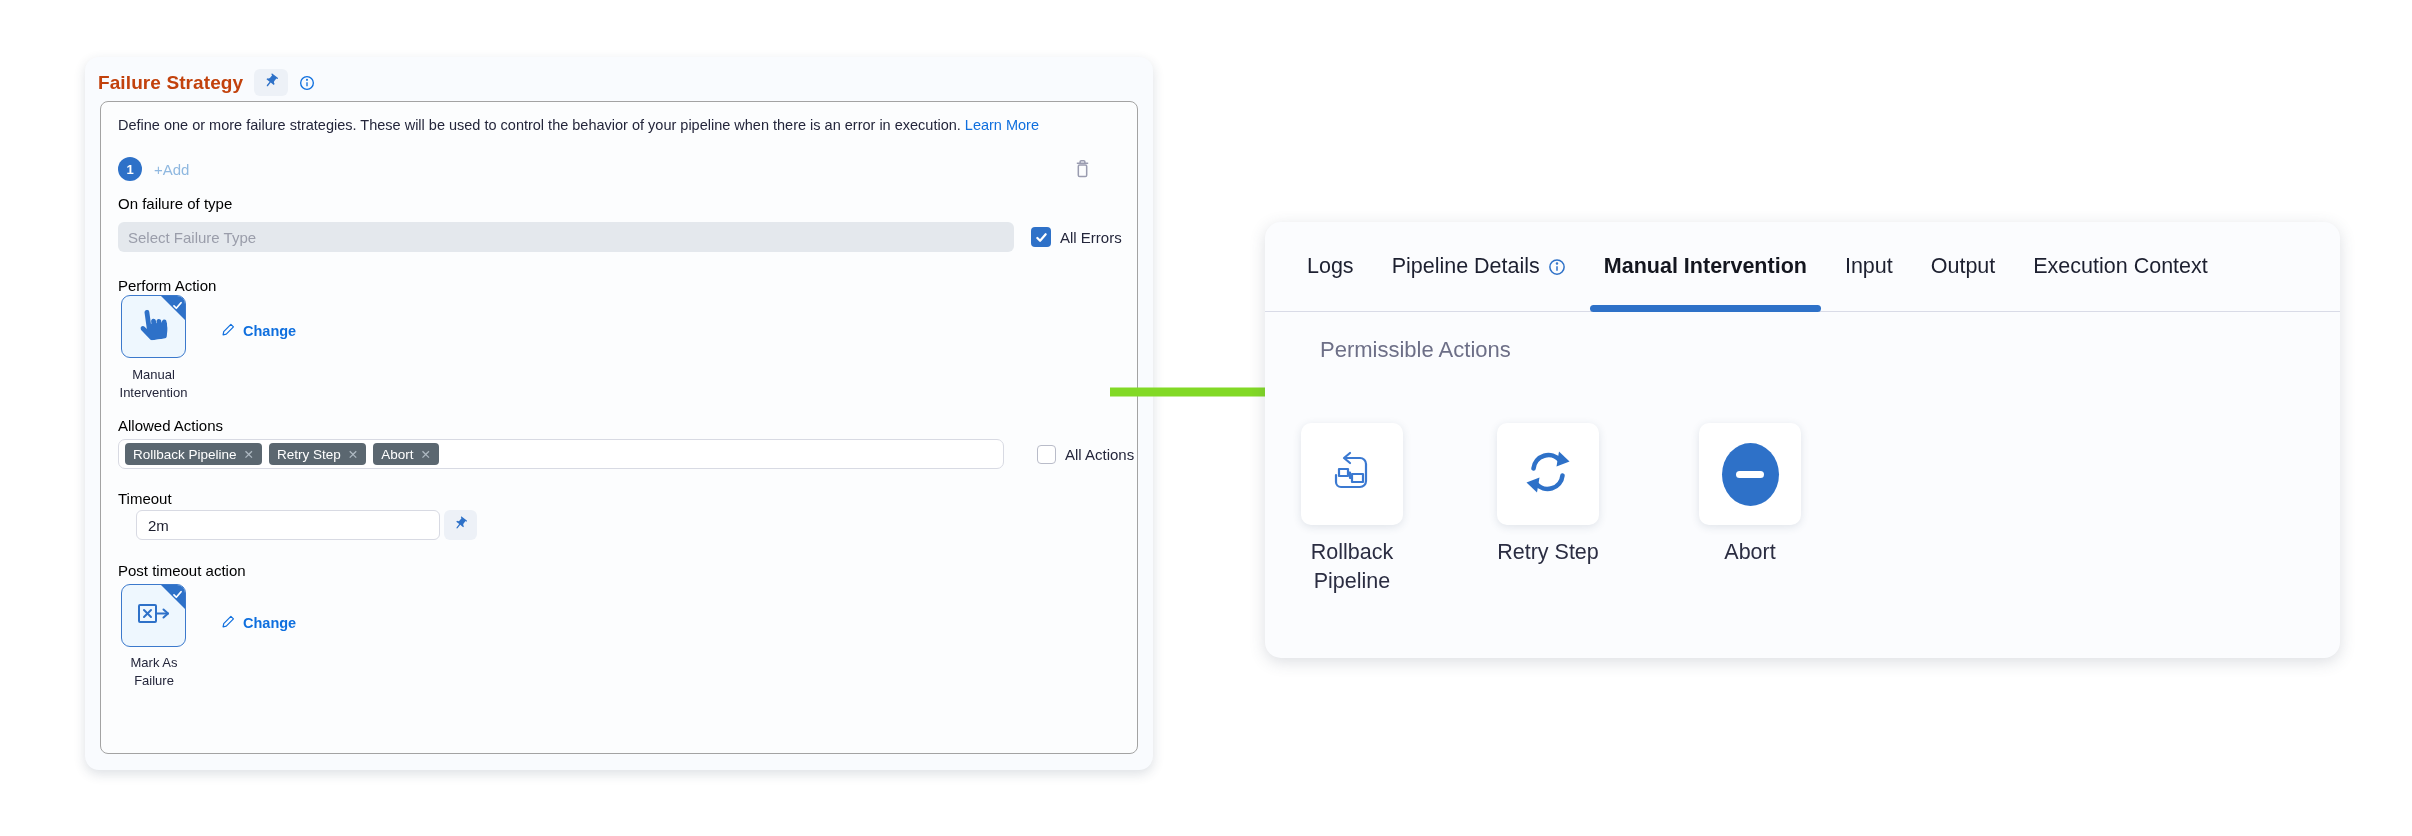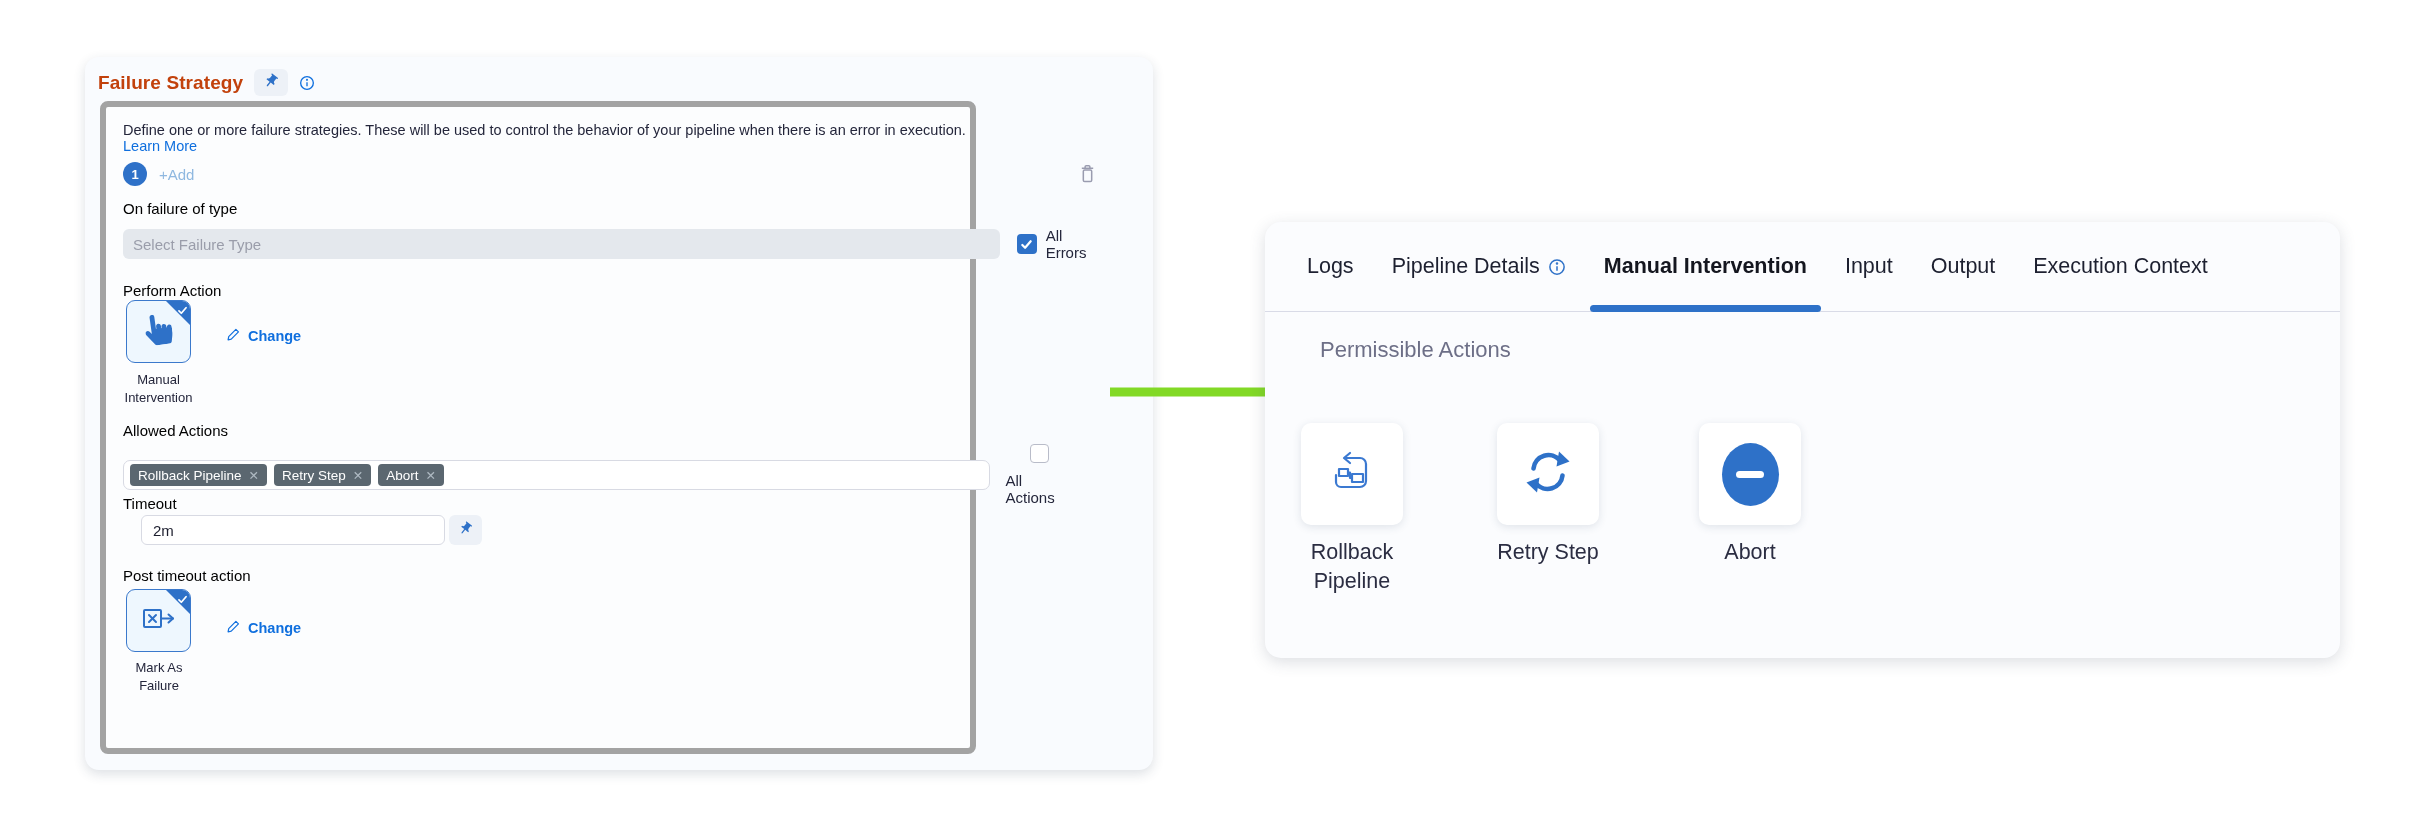--- a/index.html
+++ b/index.html
@@ -8,22 +8,22 @@
 
   
   .fs-outer { position:absolute; left:85px; top:57px; width:1068px; height:713px;
     background:#f9fbfe; border-radius:14px; box-shadow:0 4px 12px rgba(45,62,88,.16); }
   .fs-header { position:absolute; left:13px; top:12px; display:flex; align-items:center; gap:11px; }
   .fs-title { font-size:19px; font-weight:700; color:#c2410c; letter-spacing:.1px; }
   .pin-btn { width:34px; height:27px; background:#edf1f7; border:none; border-radius:6px;
     display:flex; align-items:center; justify-content:center; cursor:pointer; }
   .icon-info { width:16px; height:16px; display:inline-flex; }
 
-  .fs-inner { position:absolute; left:15px; top:44px; width:876px; height:653px;
-    background:#fcfdfe; border:6px solid #a3a3a3; border-radius:8px; }
+  .fs-inner { position:absolute; left:15px; top:44px; width:1038px; height:653px;
+    background:#fcfdfe; border:1px solid #a3a3a3; border-radius:8px; }
 
   .desc { position:absolute; left:17px; top:15px; font-size:14.5px; color:#24263b; }
   .desc a { color:#0f6fde; text-decoration:none; font-weight:500; cursor:pointer; }
 
   .strategy-row { position:absolute; left:17px; top:55px; width:1000px; height:24px; display:flex; align-items:center; }
   .index-badge { width:24px; height:24px; border-radius:50%; background:#2e71c8; color:#fff;
     font-size:13px; font-weight:700; display:flex; align-items:center; justify-content:center; }
   .add-link { margin-left:12px; font-size:15px; color:#8fb8e0; text-decoration:none; cursor:pointer; }
   .trash-btn { position:absolute; right:25px; top:1px; width:22px; height:22px; background:transparent; border:none; cursor:pointer; }
 
@@ -181,21 +181,21 @@
           </span>
           <span class="tag">
             <span class="tag-label">Retry Step</span>
             <span class="tag-x">✕</span>
           </span>
           <span class="tag">
             <span class="tag-label">Abort</span>
             <span class="tag-x">✕</span>
           </span>
         </div>
-        <label class="checkbox-wrap" style="margin-left:15px;flex-direction:column;">
+        <label class="checkbox-wrap" style="margin-left:33px;">
           <span class="cb unchecked"></span>
           <span class="cb-label">All Actions</span>
         </label>
       </div>
 
       <span class="field-label" style="top:388px;">Timeout</span>
       <div class="timeout-row">
         <div class="timeout-input" role="textbox">2m</div>
         <button class="pin-btn small">
           <span>

